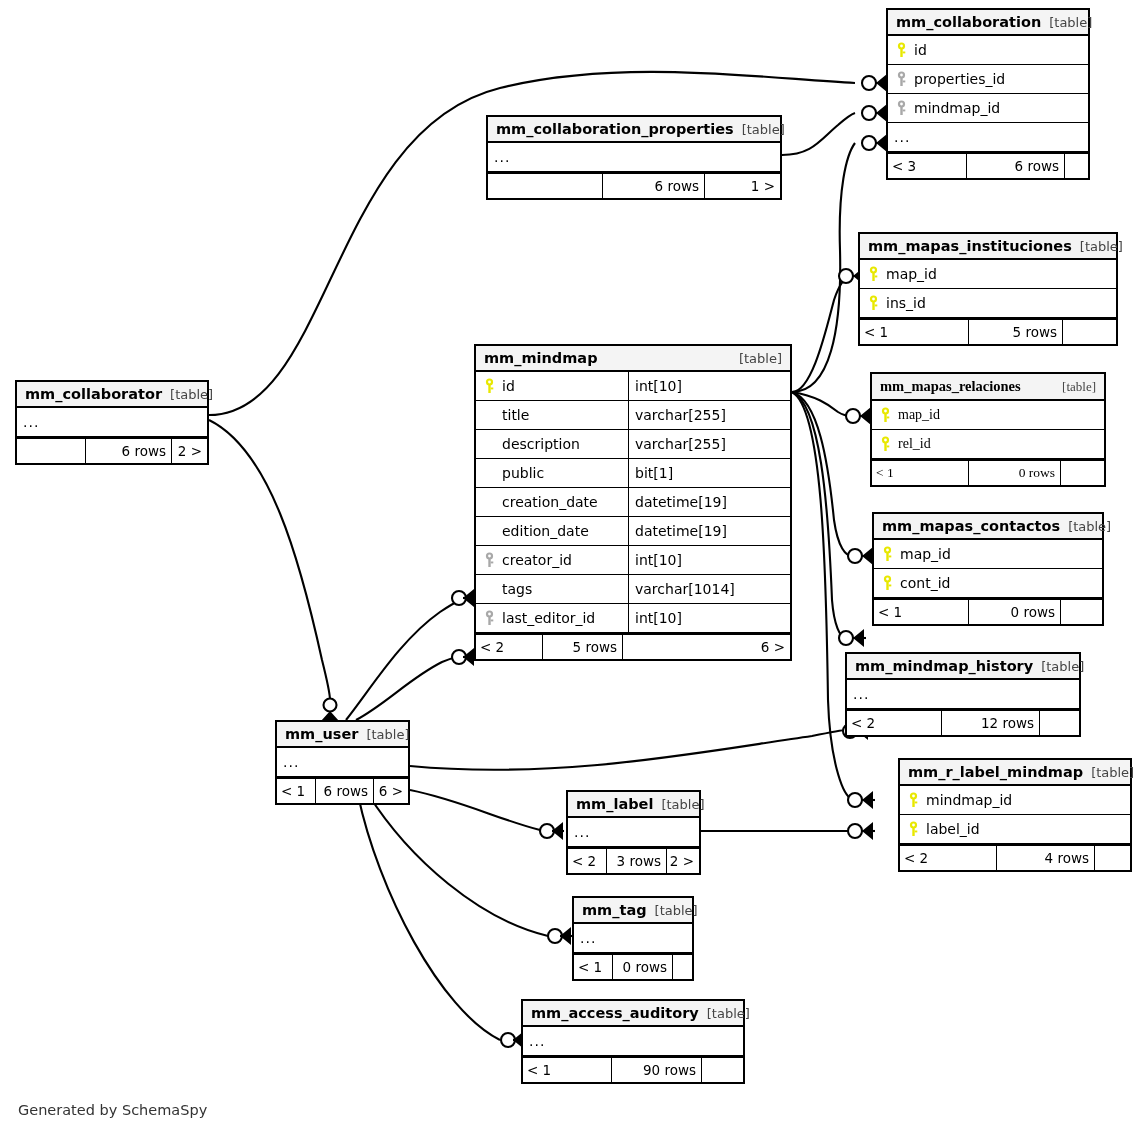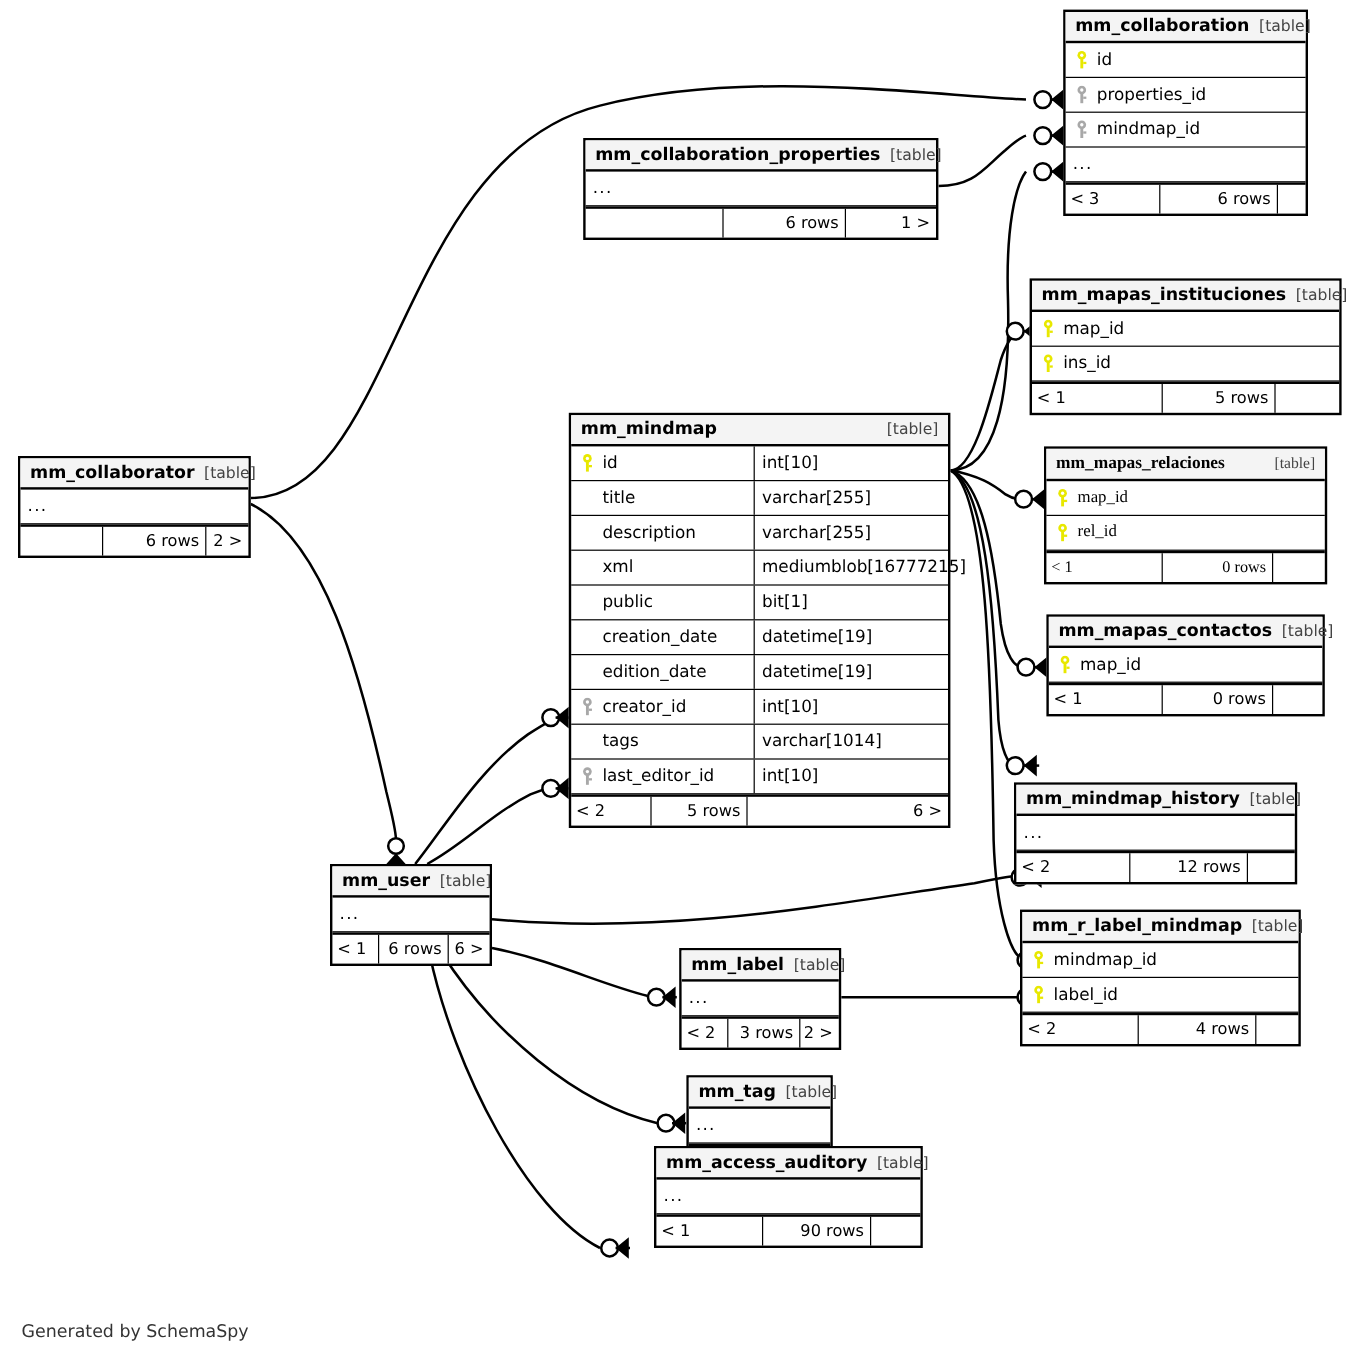--- a/index.html
+++ b/index.html
@@ -323,41 +323,54 @@
               <svg width="11" height="16" viewBox="0 0 11 16">
                 <circle cx="5.5" cy="4" r="3.6" fill="#e8e800"></circle>
                 <circle cx="5.5" cy="4" r="1.4" fill="#fff"></circle>
                 <rect x="4.3" y="6.5" width="2.4" height="8.5" fill="#e8e800"></rect>
                 <rect x="6.7" y="9.5" width="2.6" height="1.9" fill="#e8e800"></rect>
               </svg>
             </span>
             <span>map_id</span>
           </div>
         </div>
+        <div class="row">
+          <div class="col-name">
+            <span class="keyslot">
+              <svg width="11" height="16" viewBox="0 0 11 16">
+                <circle cx="5.5" cy="4" r="3.6" fill="#e8e800"></circle>
+                <circle cx="5.5" cy="4" r="1.4" fill="#fff"></circle>
+                <rect x="4.3" y="6.5" width="2.4" height="8.5" fill="#e8e800"></rect>
+                <rect x="6.7" y="9.5" width="2.6" height="1.9" fill="#e8e800"></rect>
+              </svg>
+            </span>
+            <span>cont_id</span>
+          </div>
+        </div>
         <div class="foot">
           <div class="f-left" style="flex:0 0 94px">&lt; 1</div>
           <div class="f-mid" style="flex:1">0 rows</div>
           <div class="f-right" style="flex:0 0 42px"></div>
         </div>
       </div>
       <div class="table" style="left: 845px; top: 652px; width: 236px;">
         <div class="thead">
           <span class="tname">mm_mindmap_history</span>
           <span class="ttag">[table]</span>
         </div>
         <div class="row">
           <div class="ellipsis">...</div>
         </div>
         <div class="foot">
           <div class="f-left" style="flex:0 0 94px">&lt; 2</div>
           <div class="f-mid" style="flex:1">12 rows</div>
           <div class="f-right" style="flex:0 0 40px"></div>
         </div>
       </div>
-      <div class="table" style="left: 850px; top: 758px; width: 234px;">
+      <div class="table" style="left: 898px; top: 758px; width: 234px;">
         <div class="thead">
           <span class="tname">mm_r_label_mindmap</span>
           <span class="ttag">[table]</span>
         </div>
         <div class="row">
           <div class="col-name">
             <span class="keyslot">
               <svg width="11" height="16" viewBox="0 0 11 16">
                 <circle cx="5.5" cy="4" r="3.6" fill="#e8e800"></circle>
                 <circle cx="5.5" cy="4" r="1.4" fill="#fff"></circle>
@@ -416,27 +429,20 @@
         <div class="row">
           <div class="col-name" style="flex:0 0 146px">
             <span class="keyslot"></span>
             <span>description</span>
           </div>
           <div class="col-type" style="flex:1">varchar[255]</div>
         </div>
         <div class="row">
           <div class="col-name" style="flex:0 0 146px">
             <span class="keyslot"></span>
-            <span>xml</span>
-          </div>
-          <div class="col-type" style="flex:1">mediumblob[16777215]</div>
-        </div>
-        <div class="row">
-          <div class="col-name" style="flex:0 0 146px">
-            <span class="keyslot"></span>
             <span>public</span>
           </div>
           <div class="col-type" style="flex:1">bit[1]</div>
         </div>
         <div class="row">
           <div class="col-name" style="flex:0 0 146px">
             <span class="keyslot"></span>
             <span>creation_date</span>
           </div>
           <div class="col-type" style="flex:1">datetime[19]</div>
@@ -538,21 +544,21 @@
         </div>
         <div class="row">
           <div class="ellipsis">...</div>
         </div>
         <div class="foot">
           <div class="f-left" style="flex:0 0 38px">&lt; 1</div>
           <div class="f-mid" style="flex:1">0 rows</div>
           <div class="f-right" style="flex:0 0 20px"></div>
         </div>
       </div>
-      <div class="table" style="left: 521px; top: 955px; width: 224px; margin-left: 24px;">
+      <div class="table" style="left: 521px; top: 999px; width: 224px;">
         <div class="thead">
           <span class="tname">mm_access_auditory</span>
           <span class="ttag">[table]</span>
         </div>
         <div class="row">
           <div class="ellipsis">...</div>
         </div>
         <div class="foot">
           <div class="f-left" style="flex:0 0 88px">&lt; 1</div>
           <div class="f-mid" style="flex:1">90 rows</div>

